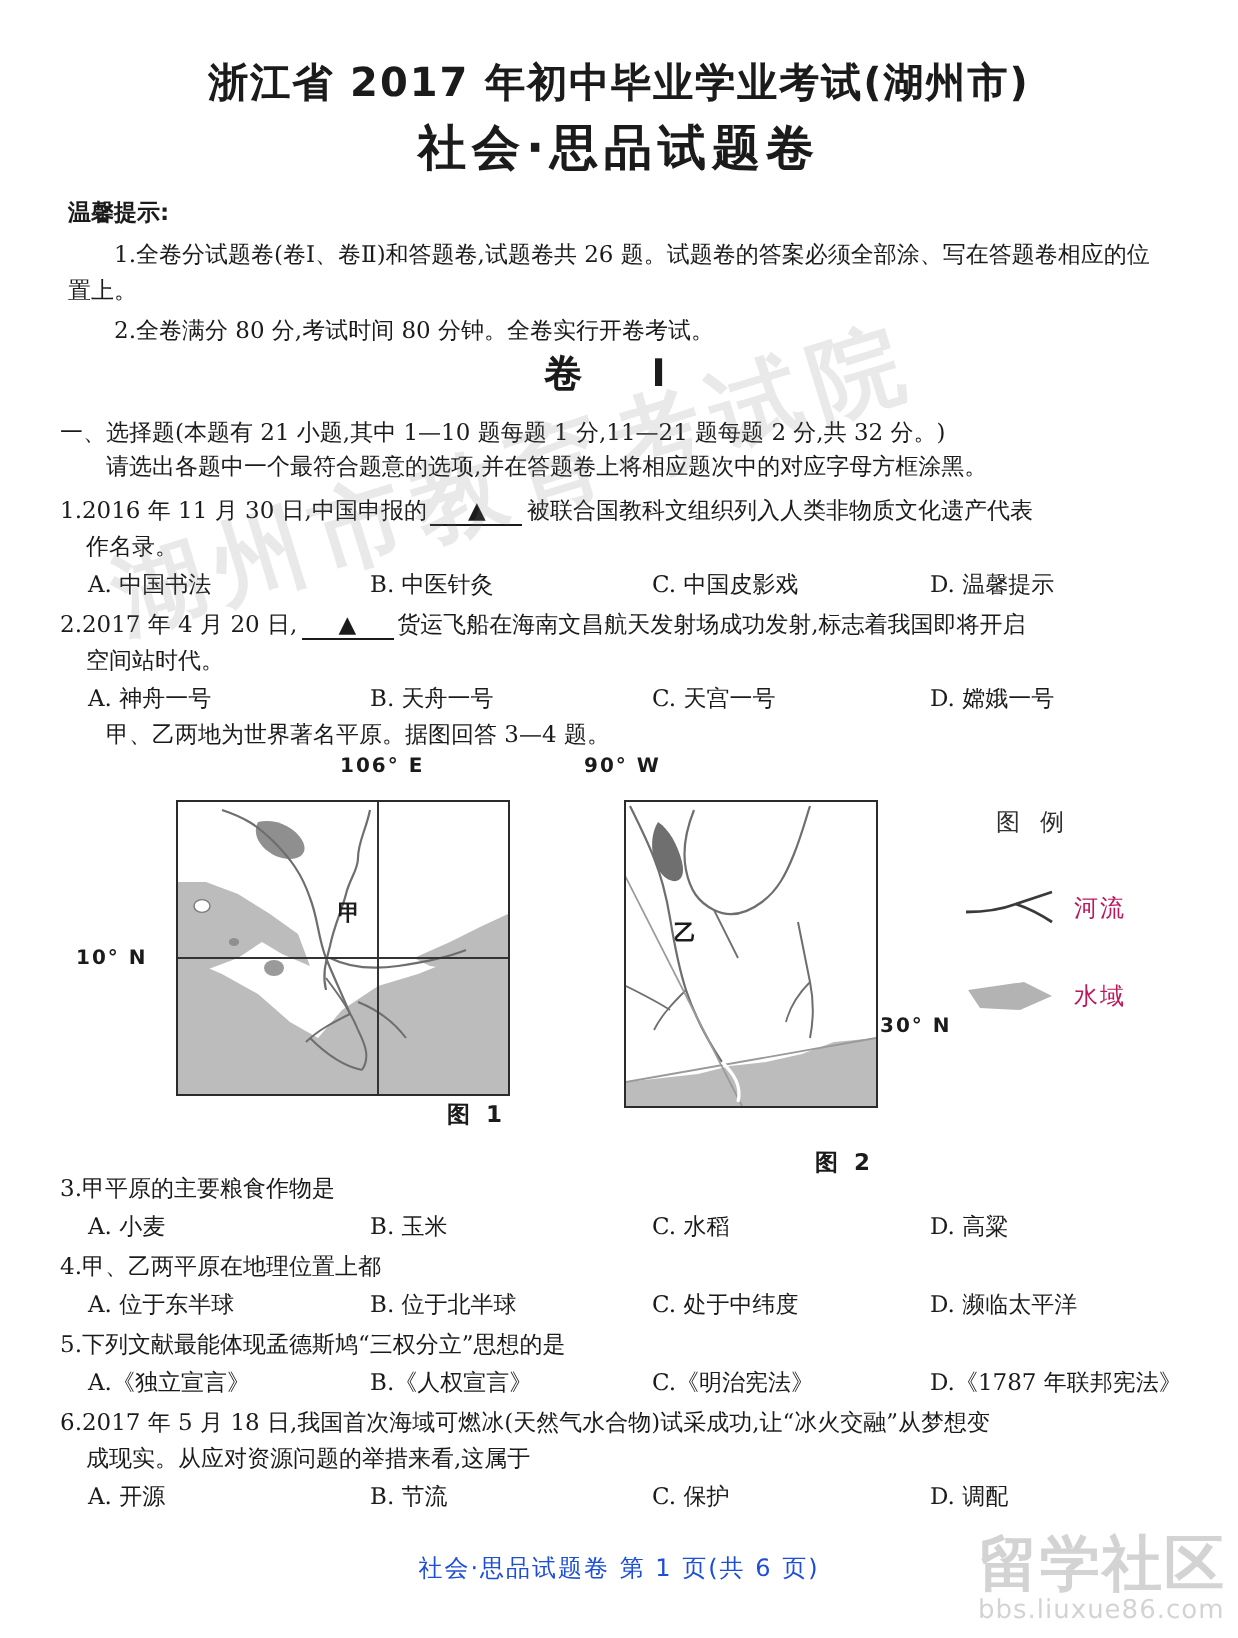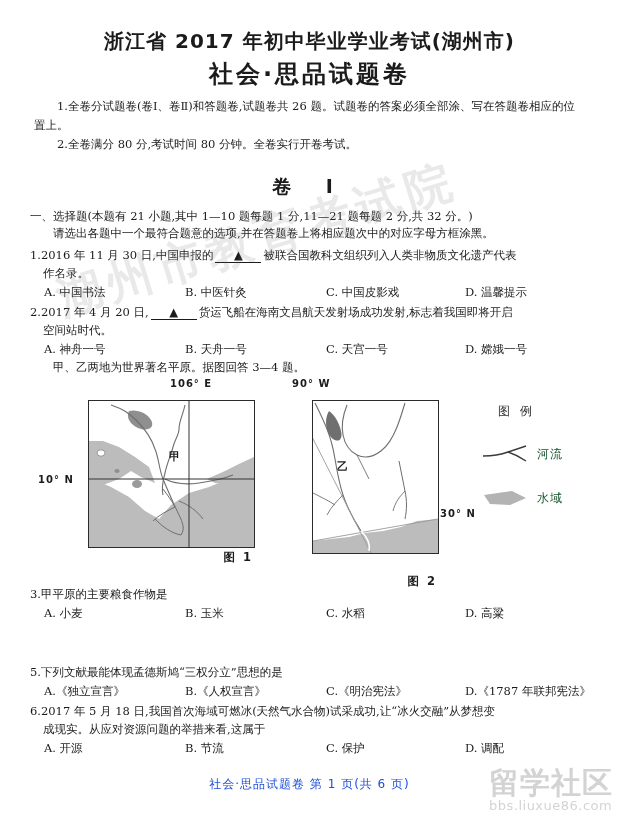--- a/index.html
+++ b/index.html
@@ -255,21 +255,21 @@
     display: flex;
     align-items: center;
     gap: 9px;
     left: 2px;
   }
   .legend-row.r1 { top: 42px; }
   .legend-row.r2 { top: 86px; }
   .legend-text {
     font-family: "DejaVu Sans", "Liberation Sans", sans-serif;
     font-size: 12px;
-    color: #14532d;
+    color: #be185d;
     letter-spacing: 1px;
   }
 
   
   .footer {
     position: absolute;
     left: 0; right: 0;
     bottom: 26px;
     text-align: center;
     font-family: "DejaVu Sans", "Liberation Sans", sans-serif;
@@ -283,20 +283,21 @@
 <body>
 
 <div class="page">
 
   <div class="wm-diag">湖州市教育考试院</div>
 
   <div class="title-main">浙江省 2017 年初中毕业学业考试(湖州市)</div>
   <div class="title-sub">社会·思品试题卷</div>
 
   <div class="tips">
+    <span class="tips-label">温馨提示:</span>
     <span class="tips-item">1.全卷分试题卷(卷Ⅰ、卷Ⅱ)和答题卷,试题卷共 26 题。试题卷的答案必须全部涂、写在答题卷相应的位置上。</span>
     <span class="tips-item">2.全卷满分 80 分,考试时间 80 分钟。全卷实行开卷考试。</span>
   </div>
 
   <div class="paper-mark">卷  Ⅰ</div>
 
   <div class="sect-head">
     <b>一、选择题</b><span>(本题有 21 小题,其中 1—10 题每题 1 分,11—21 题每题 2 分,共 32 分。)</span>
   </div>
   <div class="sect-instr">请选出各题中一个最符合题意的选项,并在答题卷上将相应题次中的对应字母方框涂黑。</div>
@@ -410,20 +411,29 @@
   <div class="q" id="q3" style="top:586px;">
     <span class="q-stem"><span>3.</span><span>甲平原的主要粮食作物是</span></span>
     <span class="opts">
       <span class="opt o1">A. 小麦</span>
       <span class="opt o2">B. 玉米</span>
       <span class="opt o3">C. 水稻</span>
       <span class="opt o4">D. 高粱</span>
     </span>
   </div>
 
+  <div class="q" id="q4" style="top:625px;">
+    <span class="q-stem"><span>4.</span><span>甲、乙两平原在地理位置上都</span></span>
+    <span class="opts">
+      <span class="opt o1">A. 位于东半球</span>
+      <span class="opt o2">B. 位于北半球</span>
+      <span class="opt o3">C. 处于中纬度</span>
+      <span class="opt o4">D. 濒临太平洋</span>
+    </span>
+  </div>
 
   <div class="q" id="q5" style="top:664px;">
     <span class="q-stem"><span>5.</span><span>下列文献最能体现孟德斯鸠“三权分立”思想的是</span></span>
     <span class="opts">
       <span class="opt o1">A.《独立宣言》</span>
       <span class="opt o2">B.《人权宣言》</span>
       <span class="opt o3">C.《明治宪法》</span>
       <span class="opt o4">D.《1787 年联邦宪法》</span>
     </span>
   </div>

